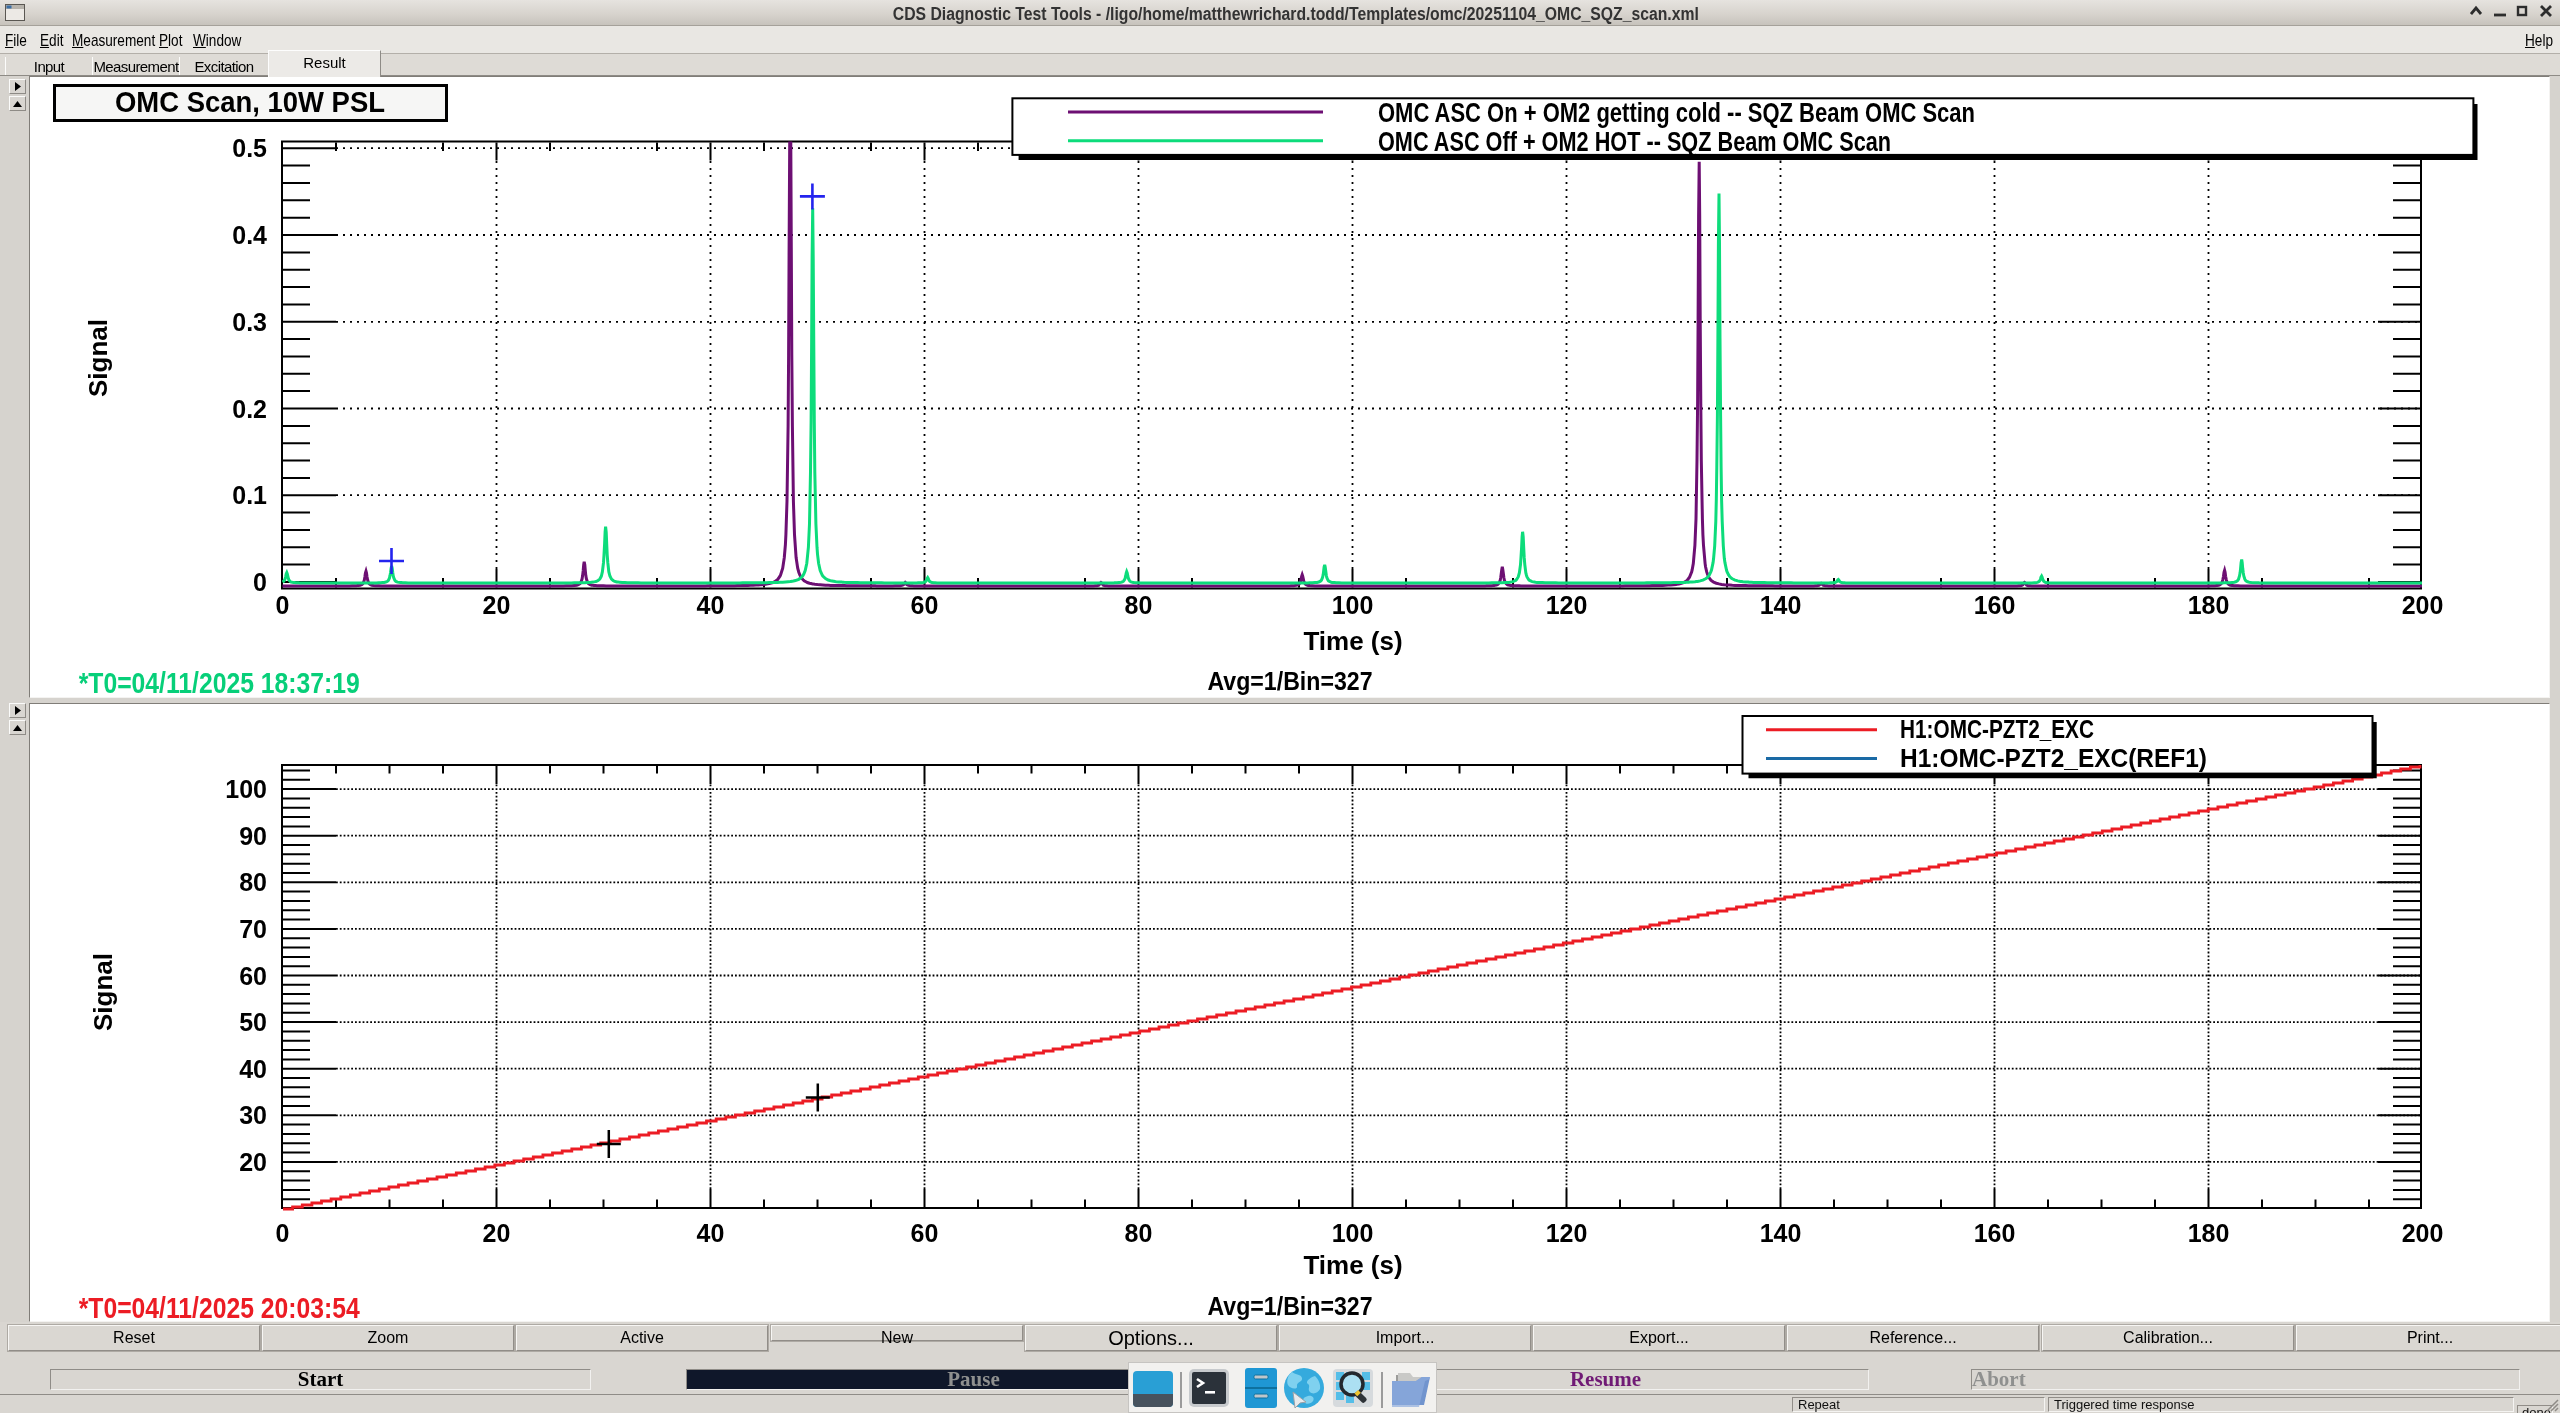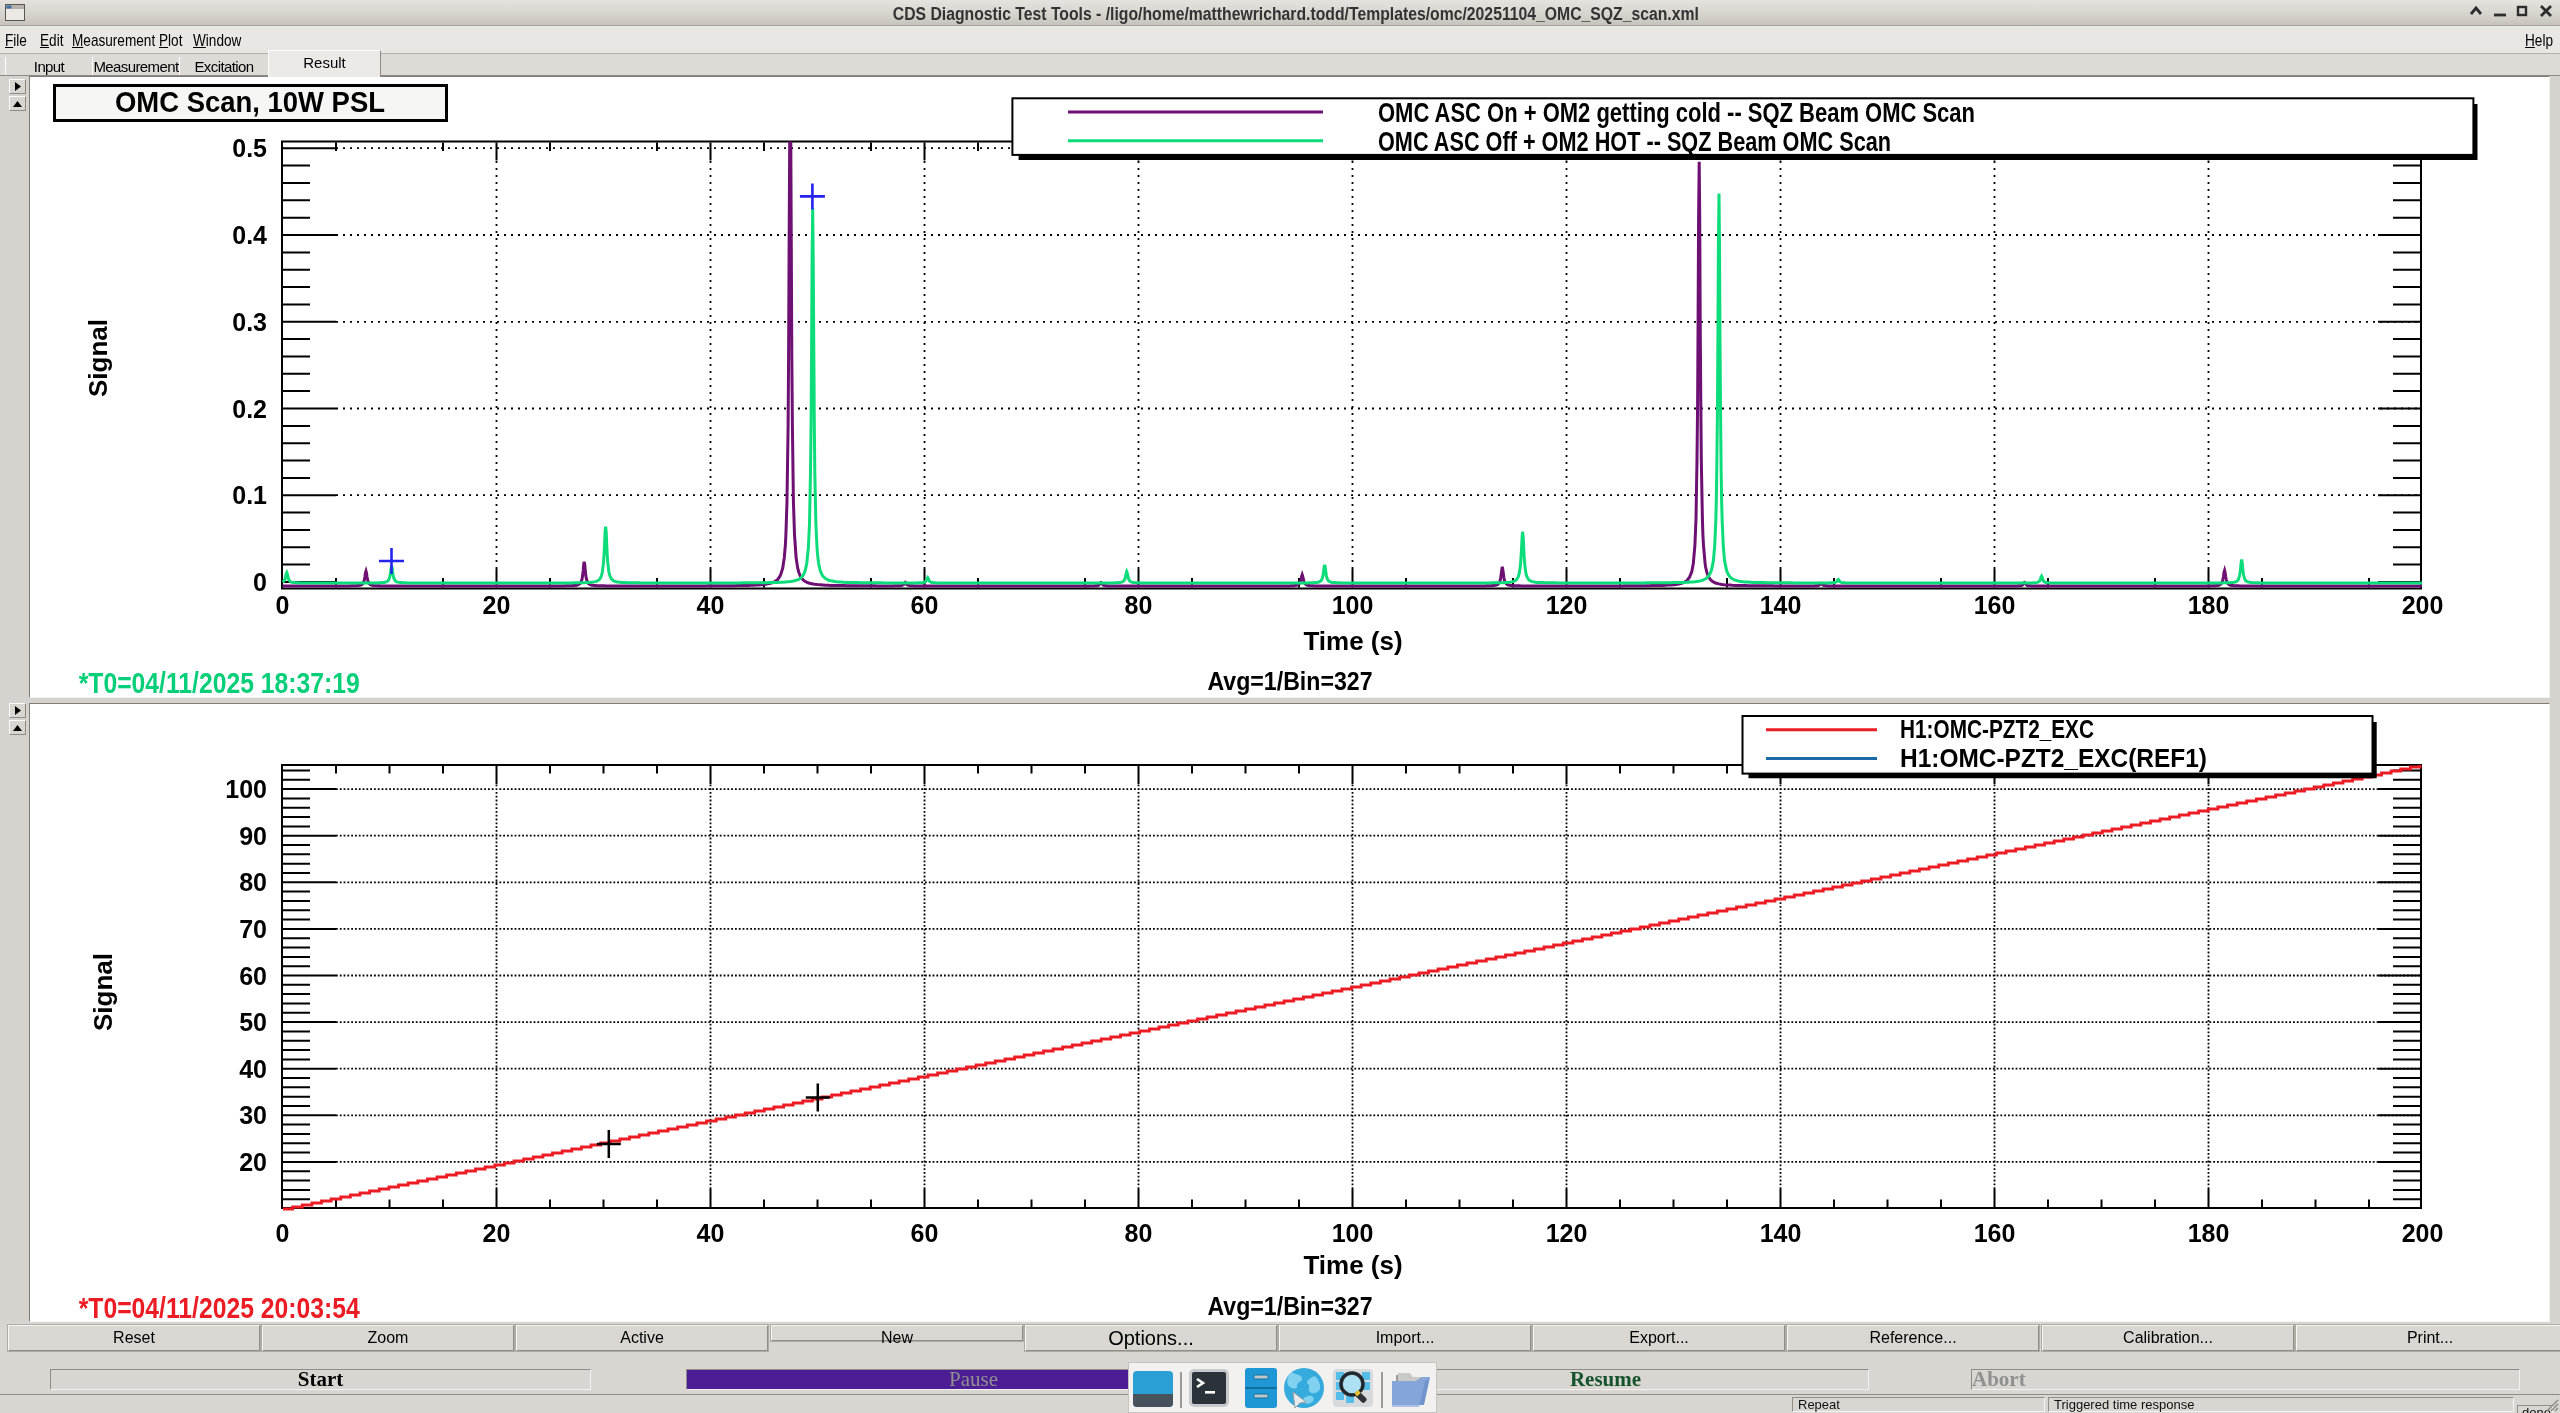--- a/index.html
+++ b/index.html
@@ -132,22 +132,22 @@
 <div style="position:absolute;left:262px;top:1325px;width:252px;height:26px;background:#dad7d2;border:1px solid;border-color:#f7f6f4 #918d88 #918d88 #f7f6f4;box-shadow:0 0 0 1px #aeaaa4;box-sizing:border-box;text-align:center;line-height:24px;font-size:16px">Zoom</div>
 <div style="position:absolute;left:516px;top:1325px;width:252px;height:26px;background:#dad7d2;border:1px solid;border-color:#f7f6f4 #918d88 #918d88 #f7f6f4;box-shadow:0 0 0 1px #aeaaa4;box-sizing:border-box;text-align:center;line-height:24px;font-size:16px">Active</div>
 <div style="position:absolute;left:771px;top:1325px;width:252px;height:16px;background:#dad7d2;border:1px solid;border-color:#f7f6f4 #918d88 #918d88 #f7f6f4;box-shadow:0 0 0 1px #aeaaa4;box-sizing:border-box;text-align:center;line-height:24px;font-size:16px">New</div>
 <div style="position:absolute;left:1025px;top:1325px;width:252px;height:26px;background:#dad7d2;border:1px solid;border-color:#f7f6f4 #918d88 #918d88 #f7f6f4;box-shadow:0 0 0 1px #aeaaa4;box-sizing:border-box;text-align:center;line-height:24px;font-size:20px">Options...</div>
 <div style="position:absolute;left:1279px;top:1325px;width:252px;height:26px;background:#dad7d2;border:1px solid;border-color:#f7f6f4 #918d88 #918d88 #f7f6f4;box-shadow:0 0 0 1px #aeaaa4;box-sizing:border-box;text-align:center;line-height:24px;font-size:16px">Import...</div>
 <div style="position:absolute;left:1533px;top:1325px;width:252px;height:26px;background:#dad7d2;border:1px solid;border-color:#f7f6f4 #918d88 #918d88 #f7f6f4;box-shadow:0 0 0 1px #aeaaa4;box-sizing:border-box;text-align:center;line-height:24px;font-size:16px">Export...</div>
 <div style="position:absolute;left:1787px;top:1325px;width:252px;height:26px;background:#dad7d2;border:1px solid;border-color:#f7f6f4 #918d88 #918d88 #f7f6f4;box-shadow:0 0 0 1px #aeaaa4;box-sizing:border-box;text-align:center;line-height:24px;font-size:16px">Reference...</div>
 <div style="position:absolute;left:2042px;top:1325px;width:252px;height:26px;background:#dad7d2;border:1px solid;border-color:#f7f6f4 #918d88 #918d88 #f7f6f4;box-shadow:0 0 0 1px #aeaaa4;box-sizing:border-box;text-align:center;line-height:24px;font-size:16px">Calibration...</div>
 <div style="position:absolute;left:2296px;top:1325px;width:268px;height:26px;background:#dad7d2;border:1px solid;border-color:#f7f6f4 #918d88 #918d88 #f7f6f4;box-shadow:0 0 0 1px #aeaaa4;box-sizing:border-box;text-align:center;line-height:24px;font-size:16px">Print...</div>
 <div style="position:absolute;left:50px;top:1369px;width:541px;height:21px;background:#d9d6d1;border:1px solid #8f8c87;border-bottom-color:#f2f1ef;border-right-color:#f2f1ef;box-sizing:border-box;text-align:center;line-height:19px;font-family:'Liberation Serif',serif;font-size:21px;font-weight:bold;color:#000">Start</div>
-<div style="position:absolute;left:686px;top:1369px;width:575px;height:21px;background:#4c1d95;border:1px solid #8f8c87;border-bottom-color:#f2f1ef;border-right-color:#f2f1ef;box-sizing:border-box;text-align:center;line-height:19px;font-family:'Liberation Serif',serif;font-size:21px;font-weight:normal;color:#8f908f">Pause</div>
-<div style="position:absolute;left:1342px;top:1369px;width:527px;height:21px;background:#d9d6d1;border:1px solid #8f8c87;border-bottom-color:#f2f1ef;border-right-color:#f2f1ef;box-sizing:border-box;text-align:center;line-height:19px;font-family:'Liberation Serif',serif;font-size:21px;font-weight:bold;color:#14532d">Resume</div>
+<div style="position:absolute;left:686px;top:1369px;width:575px;height:21px;background:#0f172a;border:1px solid #8f8c87;border-bottom-color:#f2f1ef;border-right-color:#f2f1ef;box-sizing:border-box;text-align:center;line-height:19px;font-family:'Liberation Serif',serif;font-size:21px;font-weight:bold;color:#8f908f">Pause</div>
+<div style="position:absolute;left:1342px;top:1369px;width:527px;height:21px;background:#d9d6d1;border:1px solid #8f8c87;border-bottom-color:#f2f1ef;border-right-color:#f2f1ef;box-sizing:border-box;text-align:center;line-height:19px;font-family:'Liberation Serif',serif;font-size:21px;font-weight:bold;color:#701a75">Resume</div>
 <div style="position:absolute;left:1971px;top:1369px;width:549px;height:21px;background:#d9d6d1;border:1px solid #8f8c87;border-bottom-color:#f2f1ef;border-right-color:#f2f1ef;box-sizing:border-box;text-align:left;line-height:19px;font-family:'Liberation Serif',serif;font-size:21px;font-weight:bold;color:#8f908f">Abort</div>
 
 <div style="position:absolute;left:1128px;top:1362px;width:309px;height:51px;background:#f2f1ef;border:1px solid #c6c4c1;box-sizing:border-box;z-index:9"></div>
 <div style="position:absolute;z-index:10;left:1131px;top:1366px"><svg width="44" height="44" viewBox="0 0 44 44">
 <rect x="2" y="5" width="40" height="36" rx="4" fill="#299fd5"></rect>
 <path d="M2 28h40v9a4 4 0 0 1-4 4H6a4 4 0 0 1-4-4z" fill="#47525d"></path>
 </svg></div>
 <div style="position:absolute;z-index:10;left:1180px;top:1372px;width:2px;height:36px;background:#9b9b9b"></div>
 <div style="position:absolute;z-index:10;left:1188px;top:1367px"><svg width="42" height="42" viewBox="0 0 42 42">
 <rect x="1" y="2" width="40" height="38" rx="5" fill="#c7cacd"></rect>

